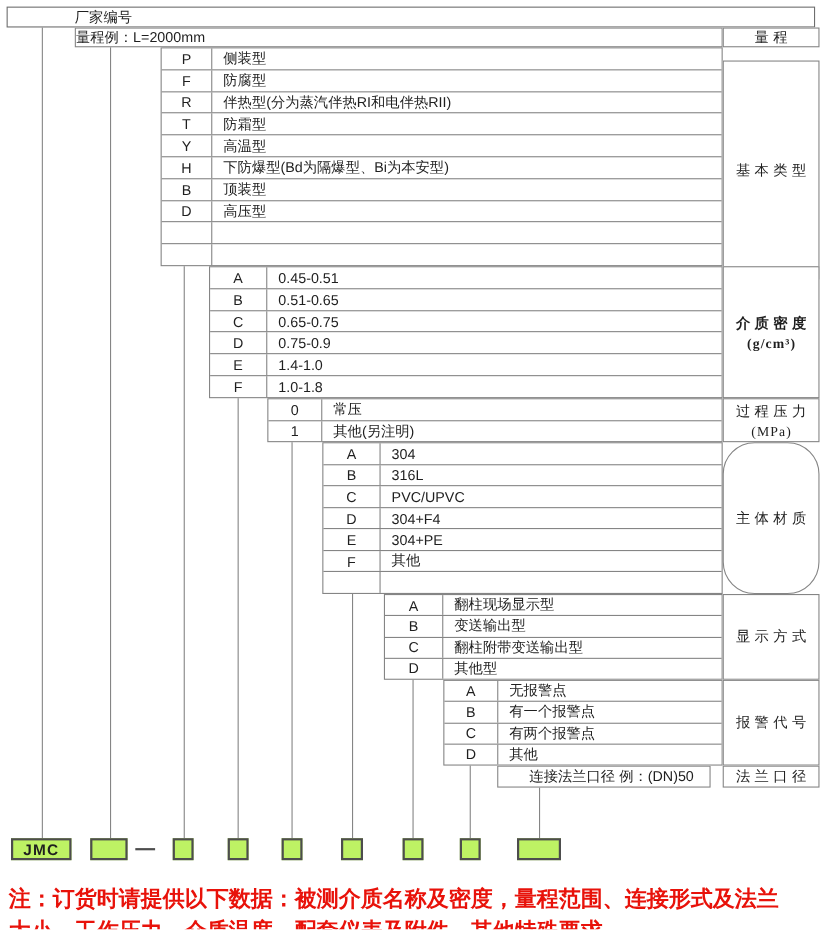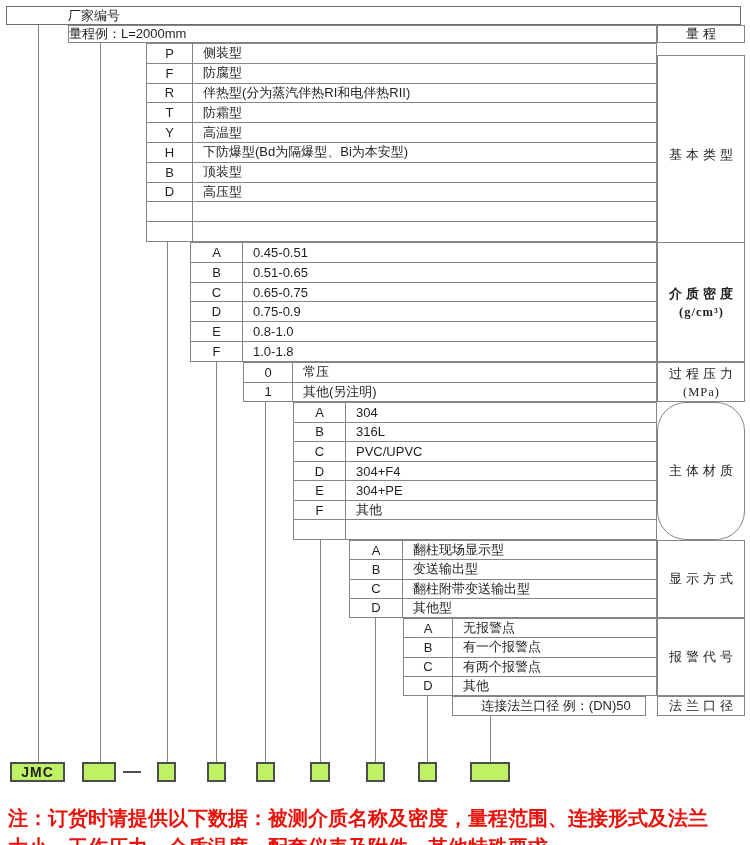--- a/index.html
+++ b/index.html
@@ -110,21 +110,21 @@
     <div class="row">
         <div class="code" style="width:52px">C</div>
         <div class="desc">0.65-0.75</div>
       </div>
     <div class="row">
         <div class="code" style="width:52px">D</div>
         <div class="desc">0.75-0.9</div>
       </div>
     <div class="row">
         <div class="code" style="width:52px">E</div>
-        <div class="desc">0.8-1.0</div>
+        <div class="desc">1.4-1.0</div>
       </div>
     <div class="row">
         <div class="code" style="width:52px">F</div>
         <div class="desc">1.0-1.8</div>
       </div>
   </div>
   <div class="lbl" style="top:242px;height:120px;font-weight:bold;">
     <span>介质密度</span>
     <span class="unit">(g/cm³)</span>
   </div>

